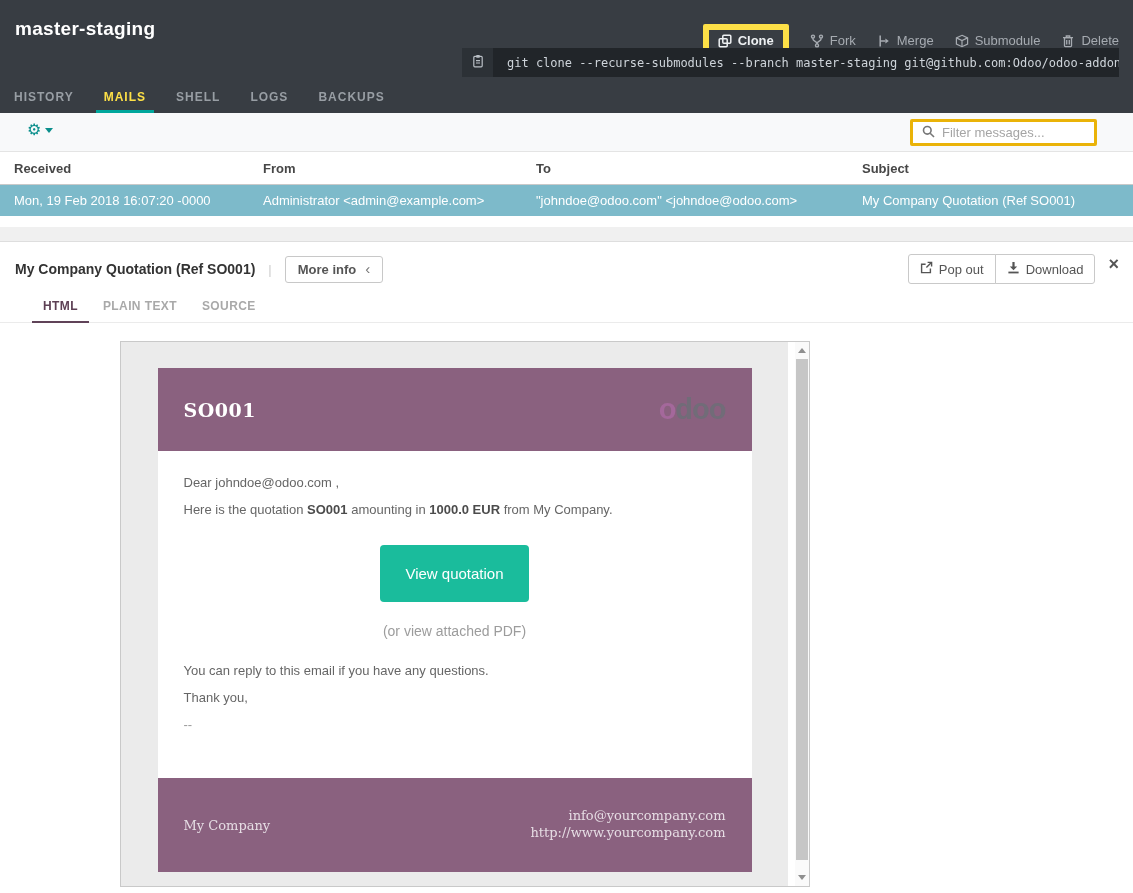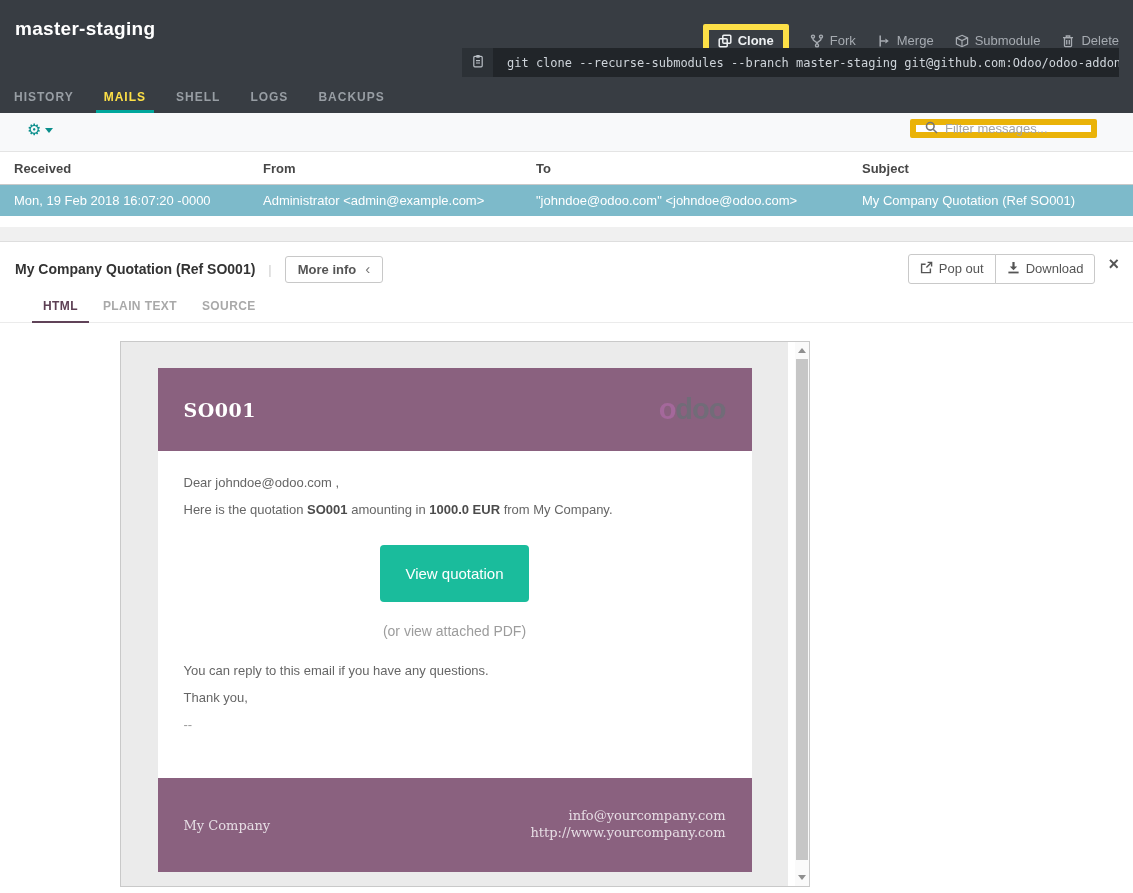--- a/index.html
+++ b/index.html
@@ -26,21 +26,21 @@
               font-weight:700; letter-spacing:1px; color:#989ea4; border-bottom:3px solid transparent; cursor:pointer; }
   .main-tab.active { color:#fde047; border-bottom-color:#00a79c; }
 
   
   .toolbar { height:39px; background:#f8f9fa; border-bottom:1px solid #e4e4e4; position:relative; }
   .gear-wrap { position:absolute; left:27px; top:9px; color:#0b8f8c; display:flex; align-items:center;
                gap:4px; cursor:pointer; }
   .gear-glyph { font-size:16px; line-height:1; }
   .caret-down { width:0; height:0; border-left:4px solid transparent; border-right:4px solid transparent;
                 border-top:5px solid #0b8f8c; }
-  .filter-box { position:absolute; right:36px; top:6px; width:187px; height:19px; border:6px solid #eab308;
+  .filter-box { position:absolute; right:36px; top:6px; width:187px; height:27px; border:3px solid #eab308;
                 border-radius:2px; background:#fff; display:flex; align-items:center; padding:0 9px; gap:7px; }
   .filter-box input { border:none; outline:none; flex:1; min-width:0; font-size:13px; color:#555;
                       font-family:"Liberation Sans", sans-serif; background:transparent; }
   .filter-box input::placeholder { color:#a5a5a5; }
 
   
   .grid-row { display:grid; grid-template-columns:249px 273px 326px 1fr; align-items:center; }
   .grid-row > div { padding-left:14px; white-space:nowrap; overflow:hidden; }
   .header-row { height:33px; background:#fff; border-bottom:1px solid #c9c9c9; font-size:13px;
                 font-weight:700; color:#474747; }
@@ -51,21 +51,21 @@
   
   .detail-panel { background:#fff; height:652px; }
   .detail-header { display:flex; align-items:center; padding:12px 14px 6px 15px; }
   .detail-title { font-size:14px; font-weight:700; color:#333; }
   .title-sep { color:#ccc; margin:0 13px; font-size:13px; }
   .more-info-btn { border:1px solid #c8c8c8; border-radius:3px; padding:5px 12px; font-size:13px;
                    color:#555; font-weight:700; background:#fff; display:flex; gap:9px; align-items:center; cursor:pointer; }
   .chevron-left { color:#777; font-size:15px; line-height:10px; font-weight:400; }
   .header-right { margin-left:auto; display:flex; align-items:center; }
   .hdr-btn { border:1px solid #c9c9c9; padding:6px 11px; font-size:13px; color:#555; background:#fff;
-             display:flex; gap:6px; cursor:pointer; }
+             display:flex; gap:6px; align-items:center; cursor:pointer; }
   .hdr-btn.popout { border-radius:3px 0 0 3px; }
   .hdr-btn.download { border-radius:0 3px 3px 0; margin-left:-1px; }
   .close-x { margin-left:13px; margin-bottom:10px; color:#555; font-weight:700; font-size:18px;
              line-height:14px; cursor:pointer; }
 
   .detail-tabs { display:flex; padding-left:32px; border-bottom:1px solid #ebebeb; margin-top:3px; }
   .dtab { padding:6px 11px 8px; font-size:12px; font-weight:700; letter-spacing:.4px; color:#a9a9a9;
           border-bottom:2px solid transparent; margin-bottom:-1px; margin-right:3px; cursor:pointer; }
   .dtab.active { color:#5d4054; border-bottom-color:#604358; }
 

